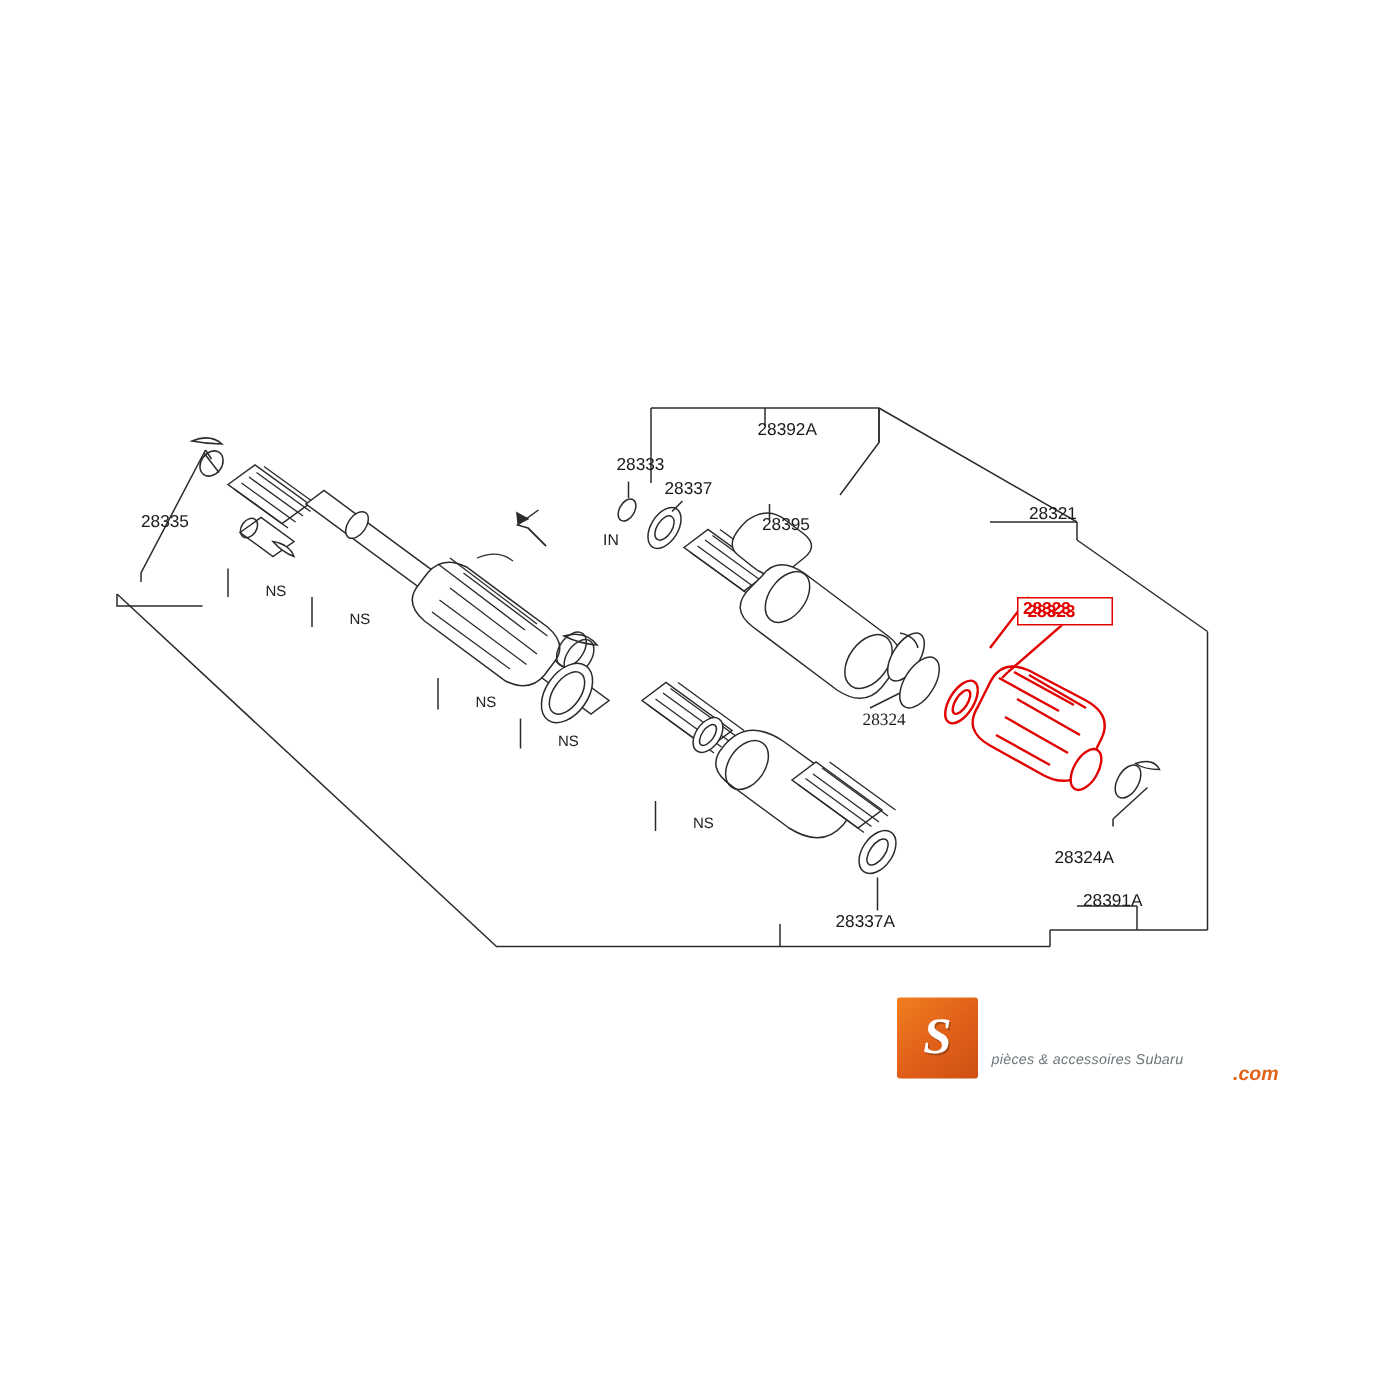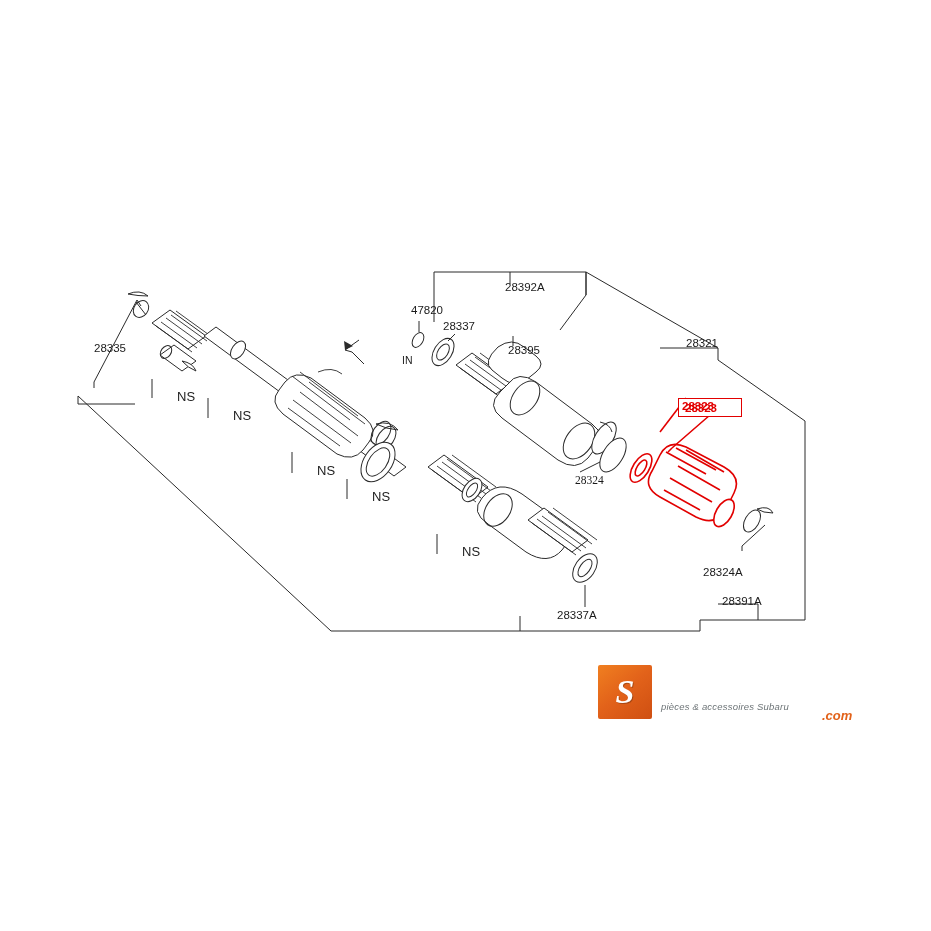--- a/index.html
+++ b/index.html
@@ -28,21 +28,21 @@
   }
   .lbl {
     position: absolute;
     font-family: "Liberation Sans", sans-serif;
     font-size: 11.5px;
     color: #1a1a1a;
     white-space: nowrap;
     letter-spacing: 0px;
   }
   .lbl.ns {
-    font-size: 13px;
+    font-size: 10px;
     color: #222;
     padding-left: 32px;
   }
   .lbl.in {
     font-size: 10.5px;
     color: #222;
   }
   .lbl.hot {
     color: #e20000;
     font-weight: bold;
@@ -269,21 +269,21 @@
     </g>
 
     <g>
       <path class="ln" d="M359 340 L345 350 L352 352 L364 364" stroke-width="1.4"></path>
       <path d="M345 350 L344 341 L353 346 Z" fill="#2b2b2b"></path>
       <path class="ln" d="M352 352 L364 364"></path>
     </g>
   </svg>
 
   <div class="lbl" style="left:94px;  top:342px;">28335</div>
-  <div class="lbl" style="left:411px; top:304px;">47820</div>
+  <div class="lbl" style="left:411px; top:304px;">28333</div>
   <div class="lbl" style="left:443px; top:320px;">28337</div>
   <div class="lbl" style="left:505px; top:281px;">28392A</div>
   <div class="lbl" style="left:497px; top:344px;margin-left:11px;">28395</div>
   <div class="lbl" style="left:686px; top:337px;">28321</div>
   <div class="lbl" style="left:575px; top:474px;font-family:Liberation Serif, serif;">28324</div>
   <div class="lbl" style="left:703px; top:566px;">28324A</div>
   <div class="lbl" style="left:722px; top:595px;">28391A</div>
   <div class="lbl" style="left:557px; top:609px;">28337A</div>
 
   <div class="hotbox" style="left:678px; top:398px; width:62px; height:17px;"></div>

